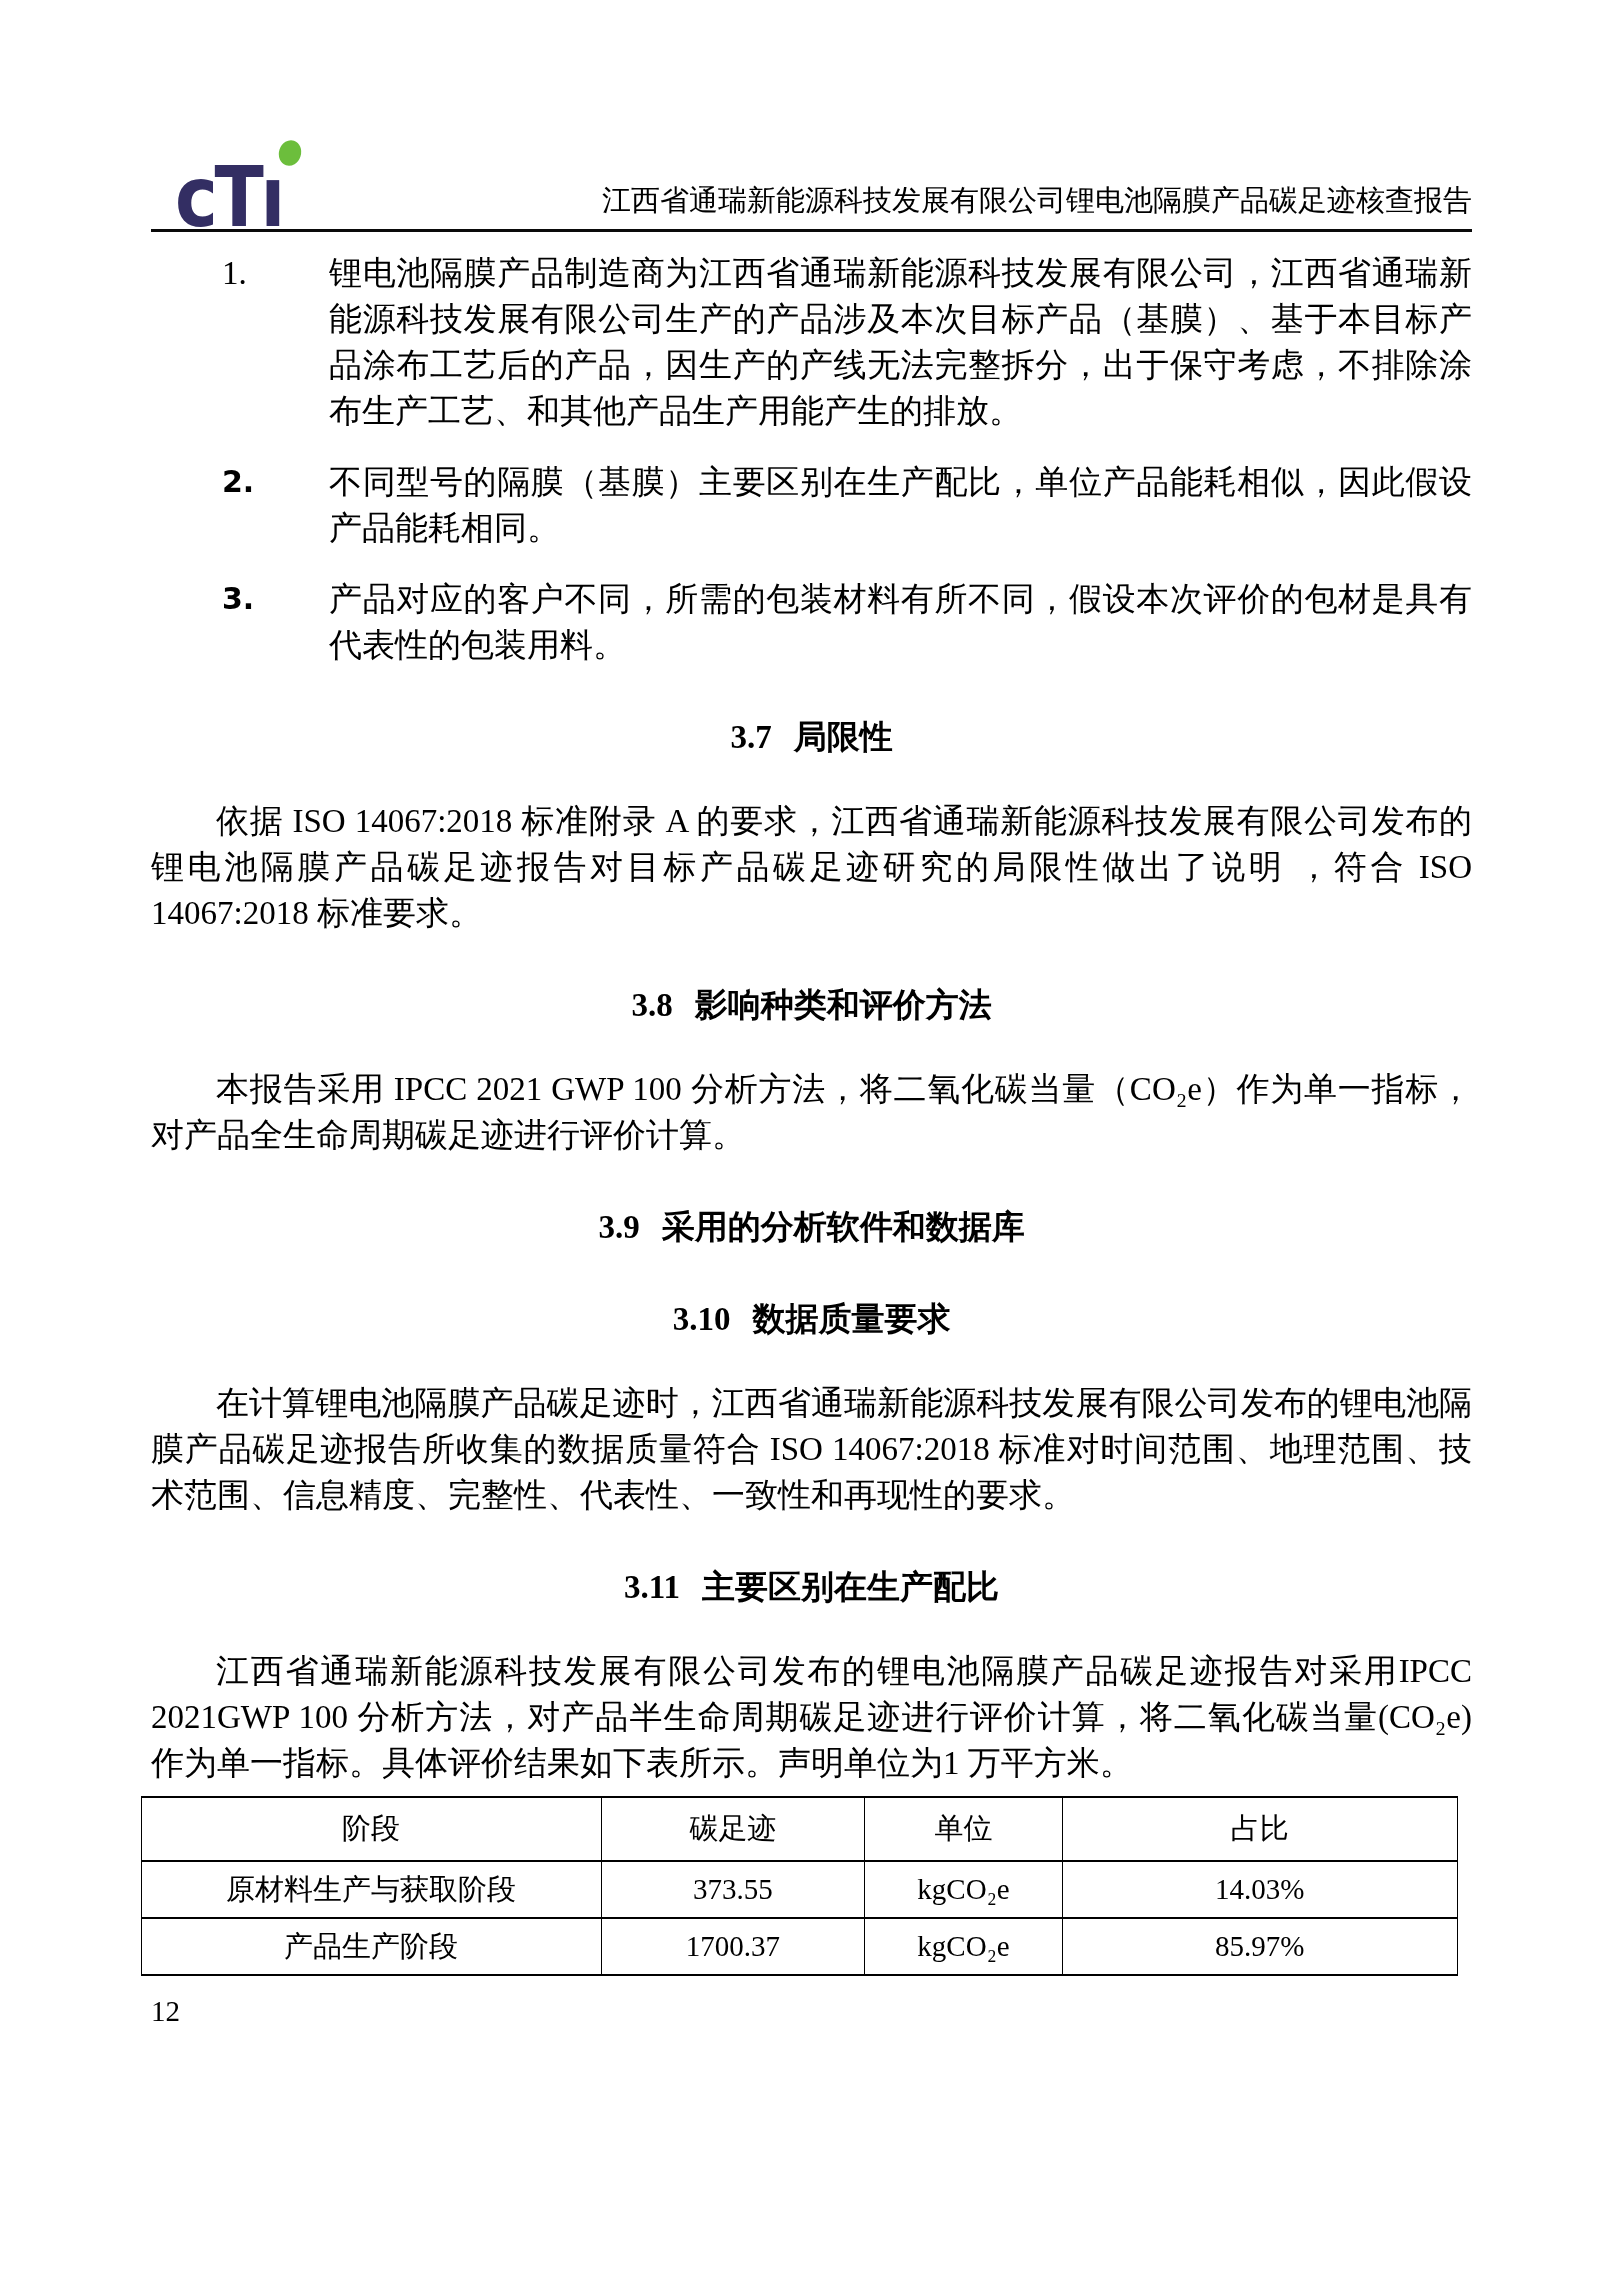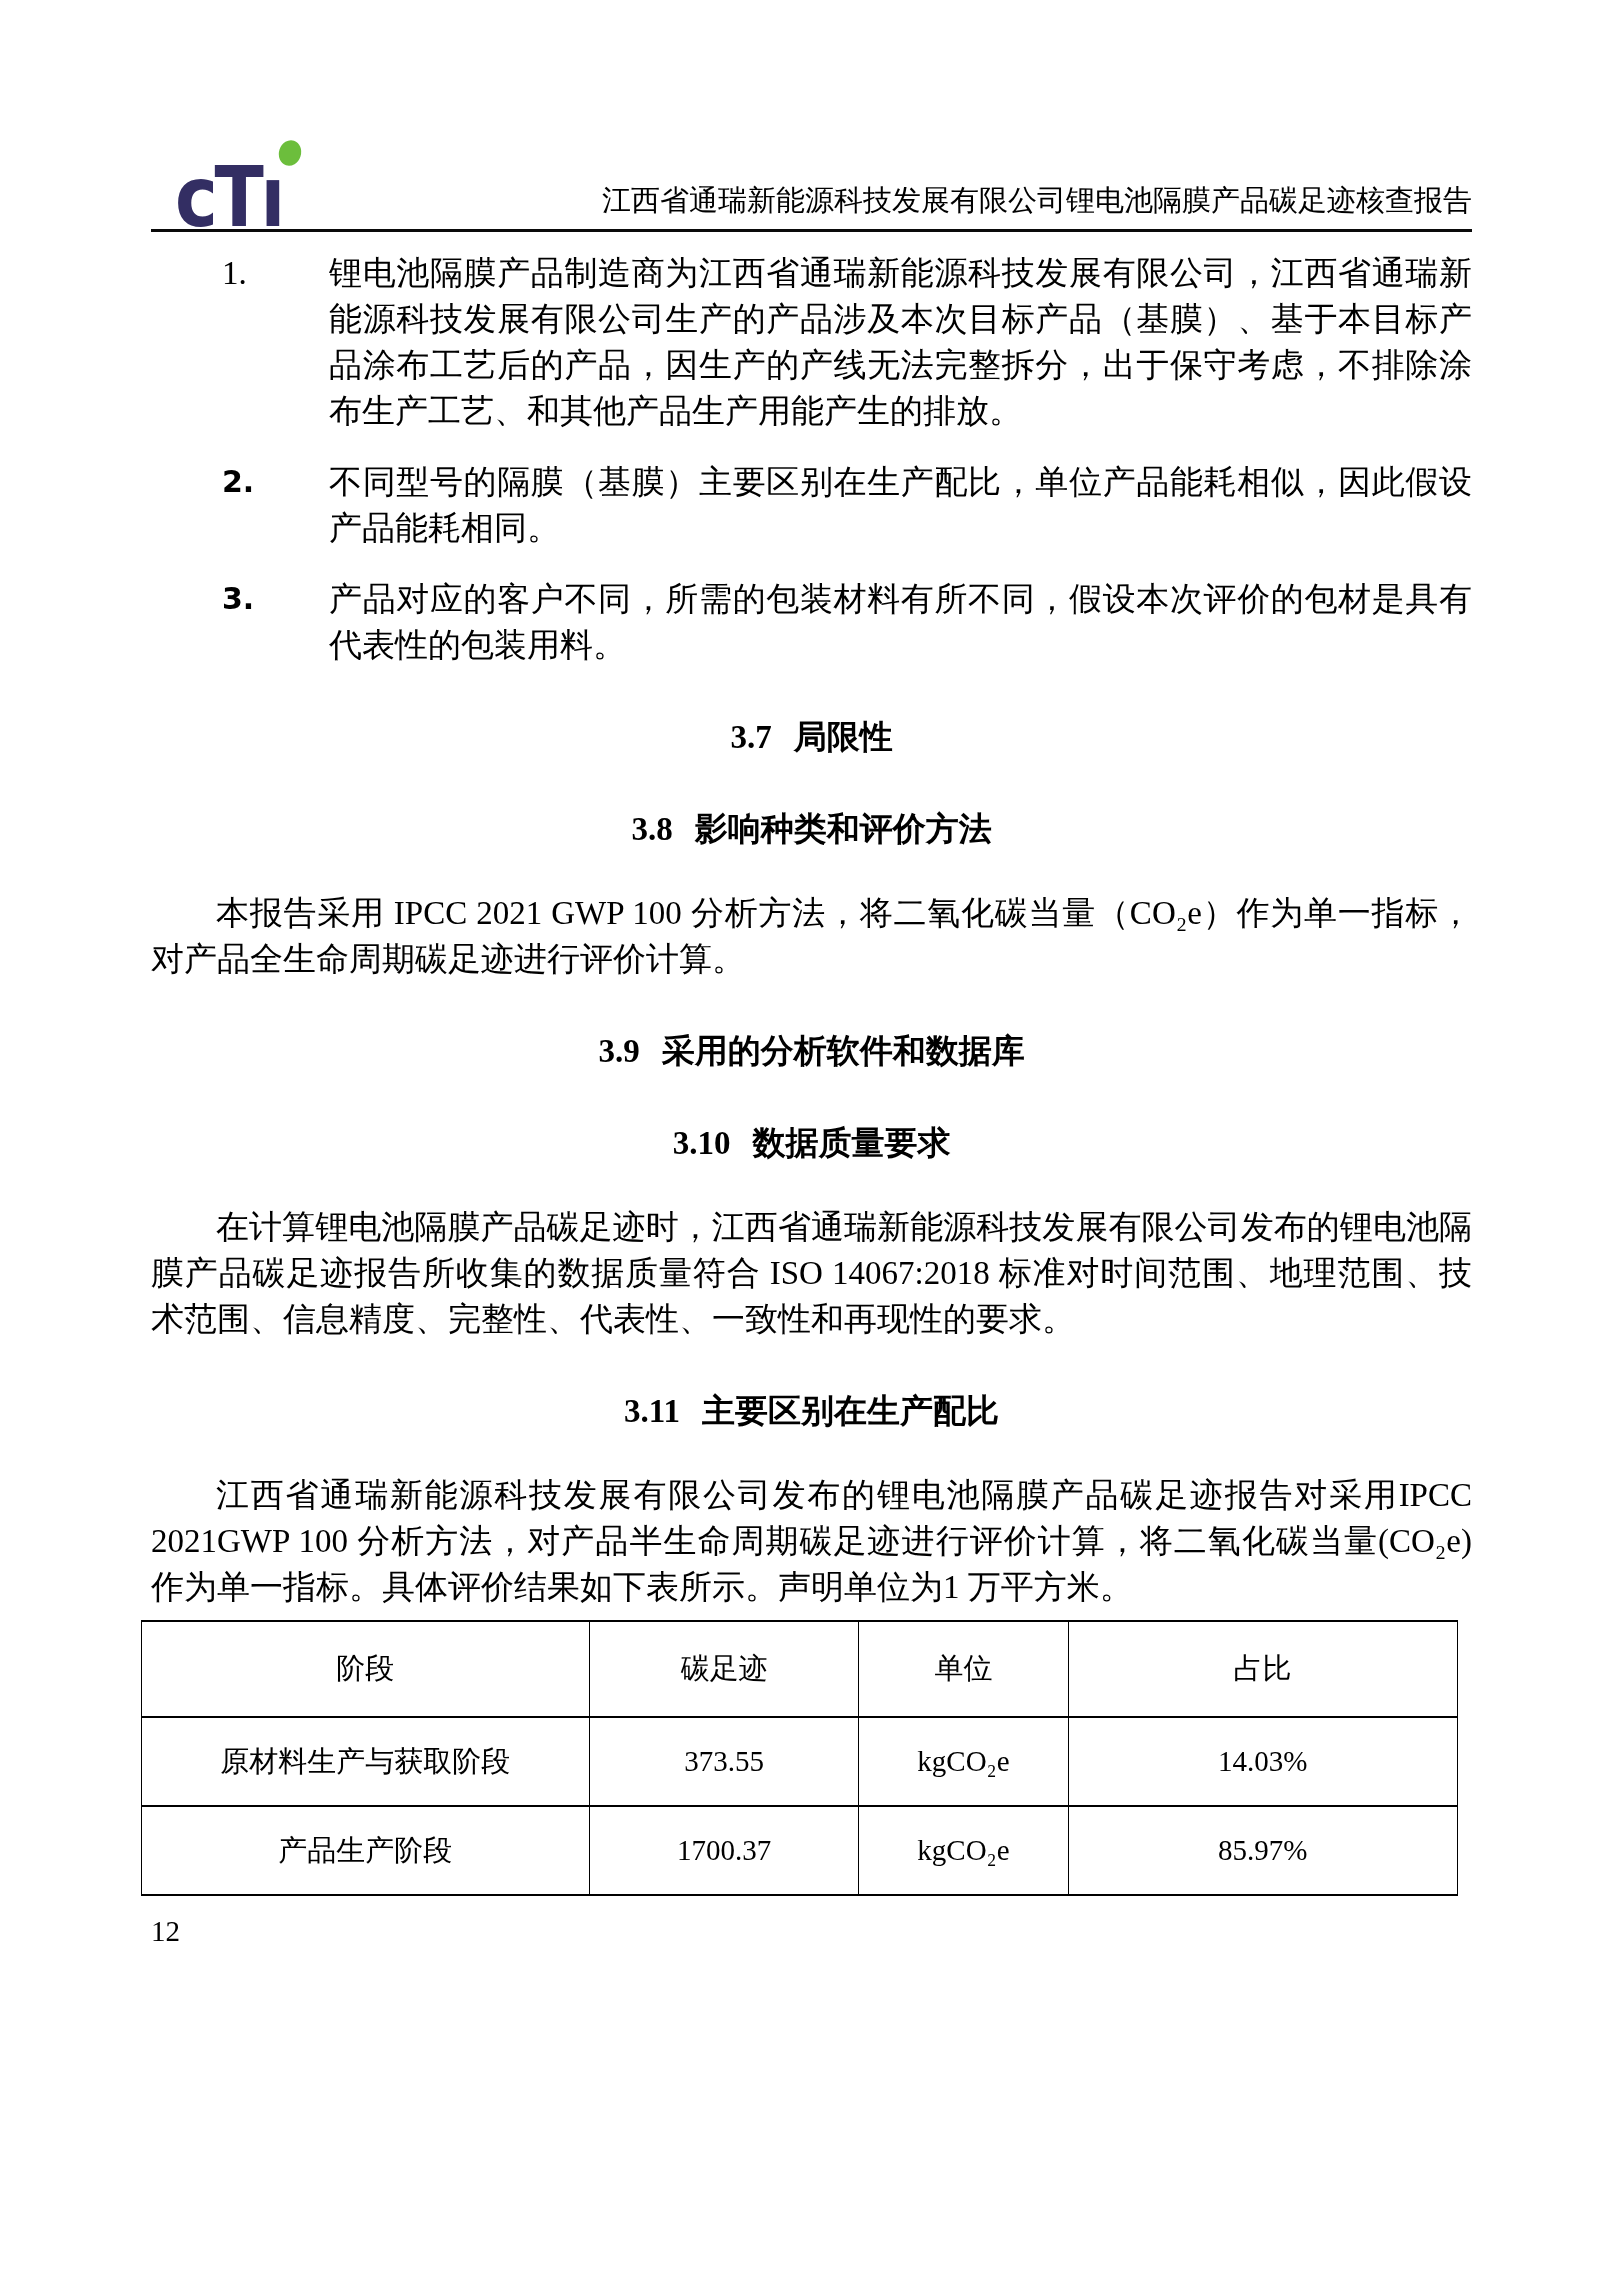--- a/index.html
+++ b/index.html
@@ -108,21 +108,21 @@
     font-size: 29px;
   }
   table.results th, table.results td {
     border-top: 2.6px solid #000;
     border-bottom: 2.6px solid #000;
     border-left: 1.3px solid #000;
     border-right: 1.3px solid #000;
     text-align: center;
     vertical-align: middle;
     font-weight: normal;
-    padding: 16px;
+    padding: 0;
   }
   table.results thead th { height: 62px; }
   table.results tbody td { height: 55px; }
   .col-stage { width: 35%; }
   .col-value { width: 20%; }
   .col-unit  { width: 15%; }
   .col-share { width: 30%; }
 
   
   .footer {
@@ -155,20 +155,21 @@
         <span class="txt">不同型号的隔膜（基膜）主要区别在生产配比，单位产品能耗相似，因此假设产品能耗相同。</span>
       </div>
       <div class="list-item">
         <span class="num sans-bold">3.</span>
         <span class="txt">产品对应的客户不同，所需的包装材料有所不同，假设本次评价的包材是具有代表性的包装用料。</span>
       </div>
     </div>
 
     <div class="section">
       <h2><span class="sec-num">3.7</span><span class="sec-title">局限性</span></h2>
+      <p class="para">依据 ISO 14067:2018 标准附录 A 的要求，江西省通瑞新能源科技发展有限公司发布的锂电池隔膜产品碳足迹报告对目标产品碳足迹研究的局限性做出了说明 ，符合 ISO 14067:2018 标准要求。</p>
     </div>
 
     <div class="section">
       <h2><span class="sec-num">3.8</span><span class="sec-title">影响种类和评价方法</span></h2>
       <p class="para">本报告采用 IPCC 2021 GWP 100 分析方法，将二氧化碳当量（CO₂e）作为单一指标，对产品全生命周期碳足迹进行评价计算。</p>
     </div>
 
     <div class="section">
       <h2><span class="sec-num">3.9</span><span class="sec-title">采用的分析软件和数据库</span></h2>
     </div>

